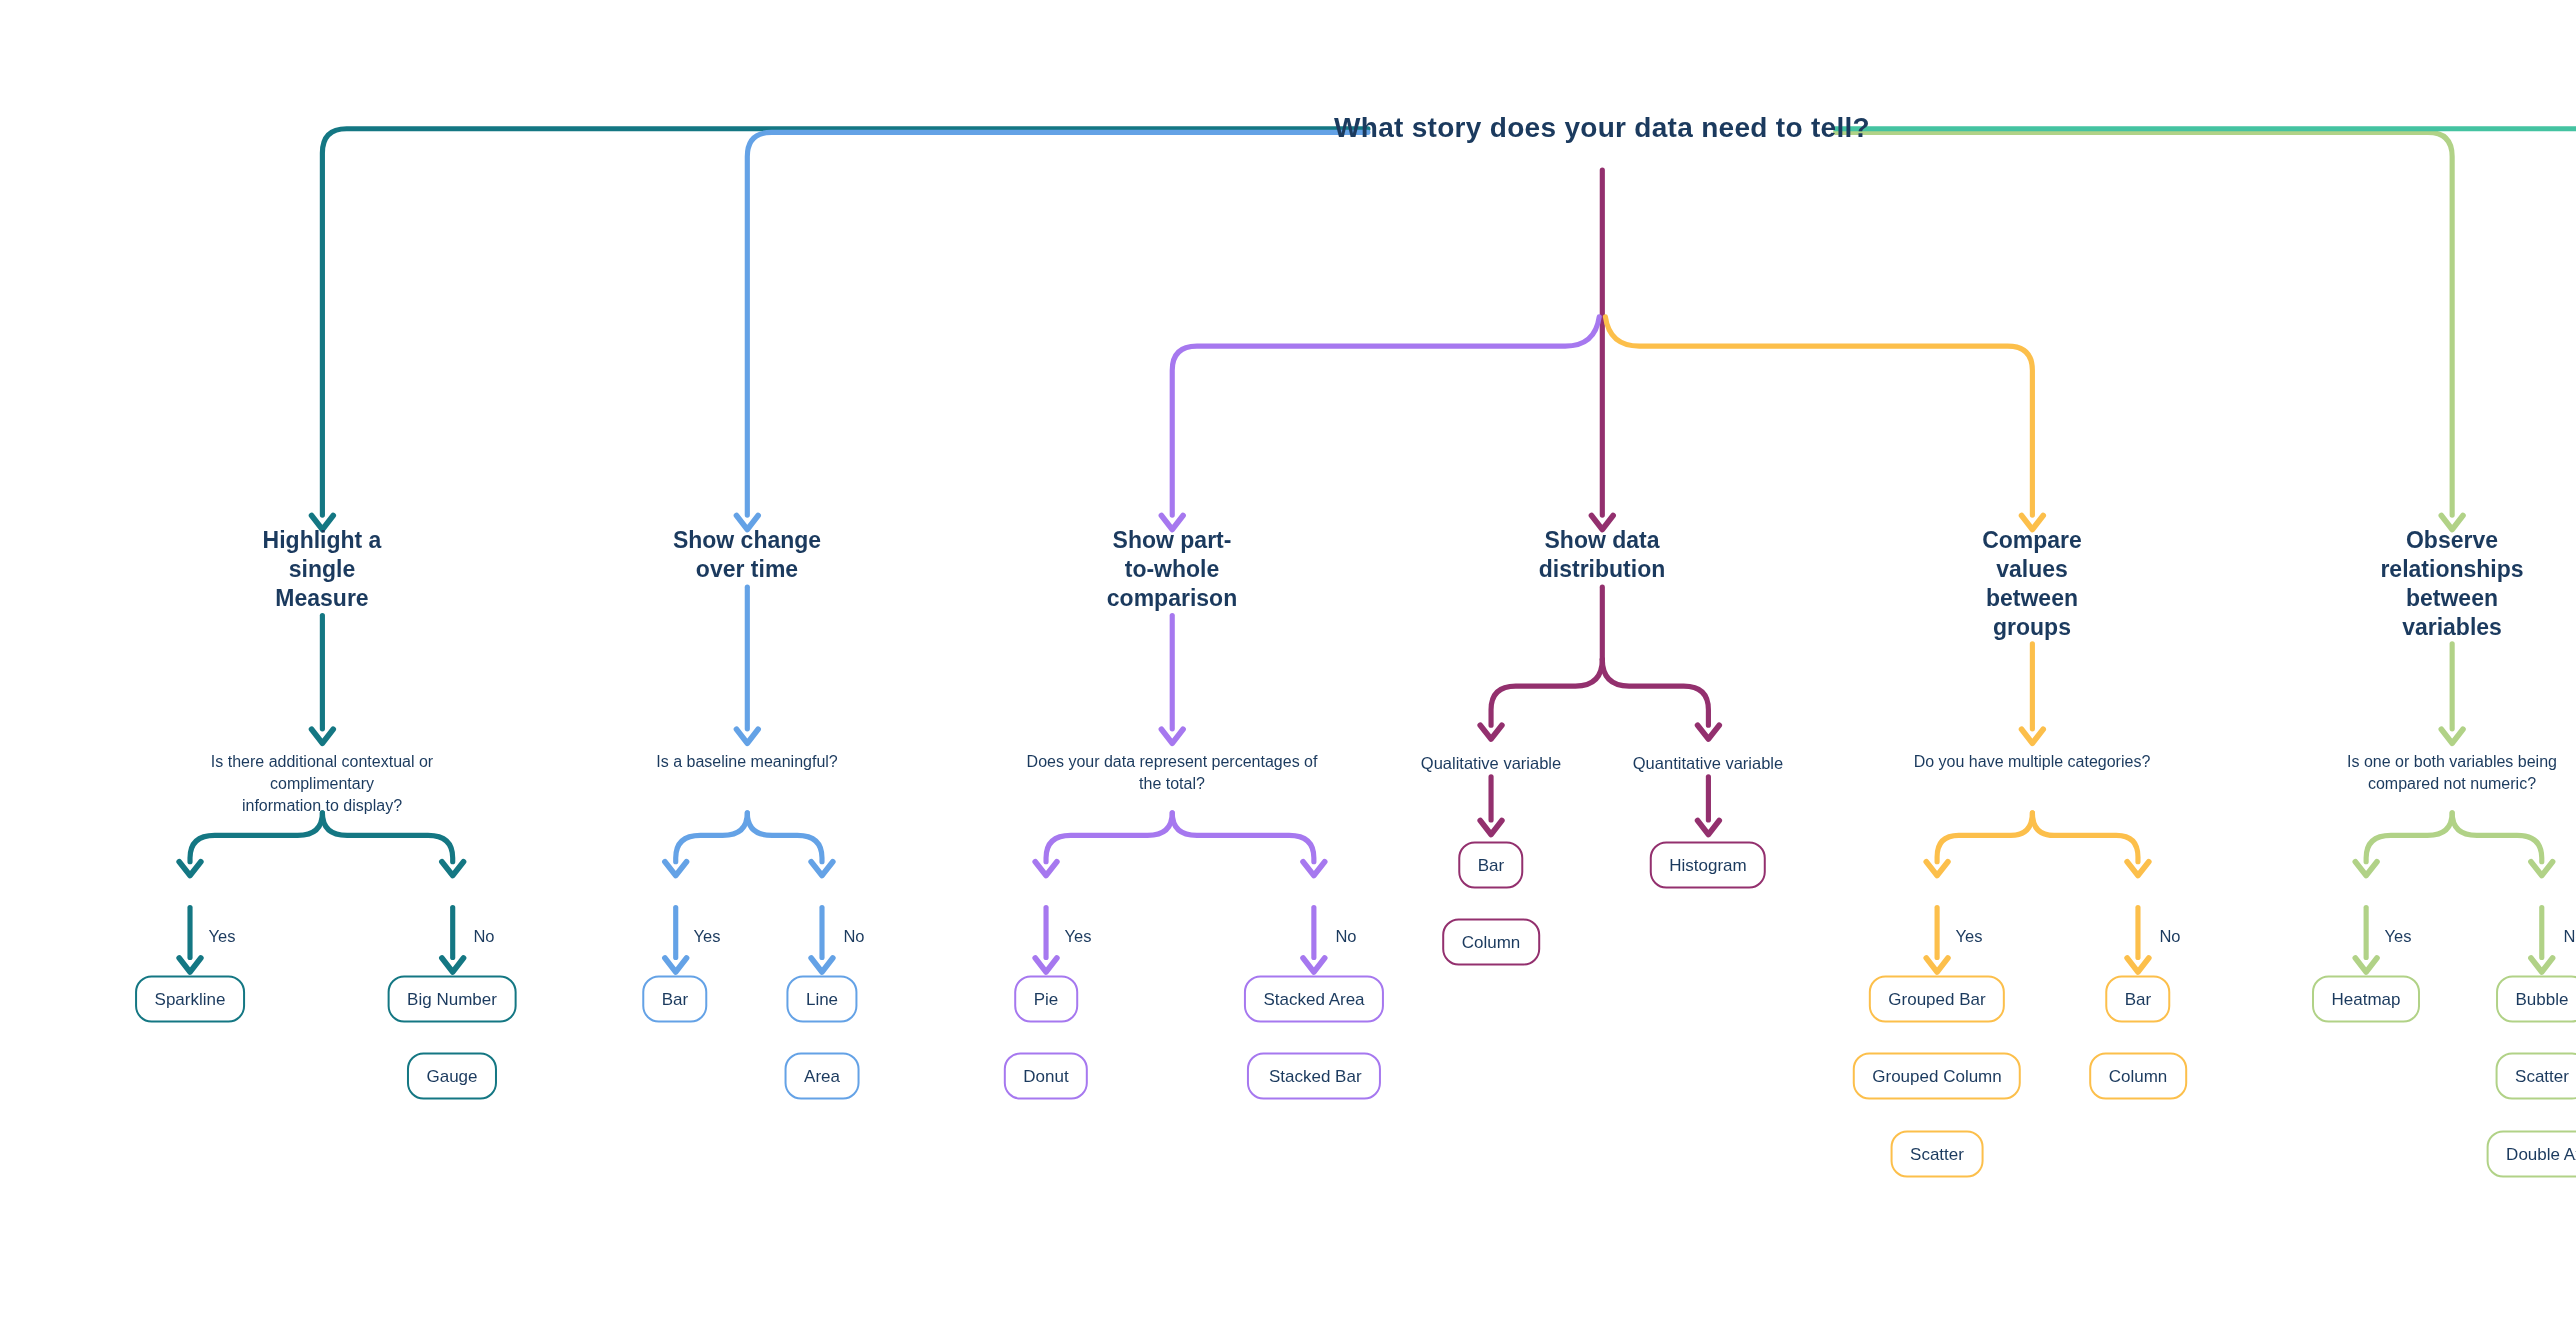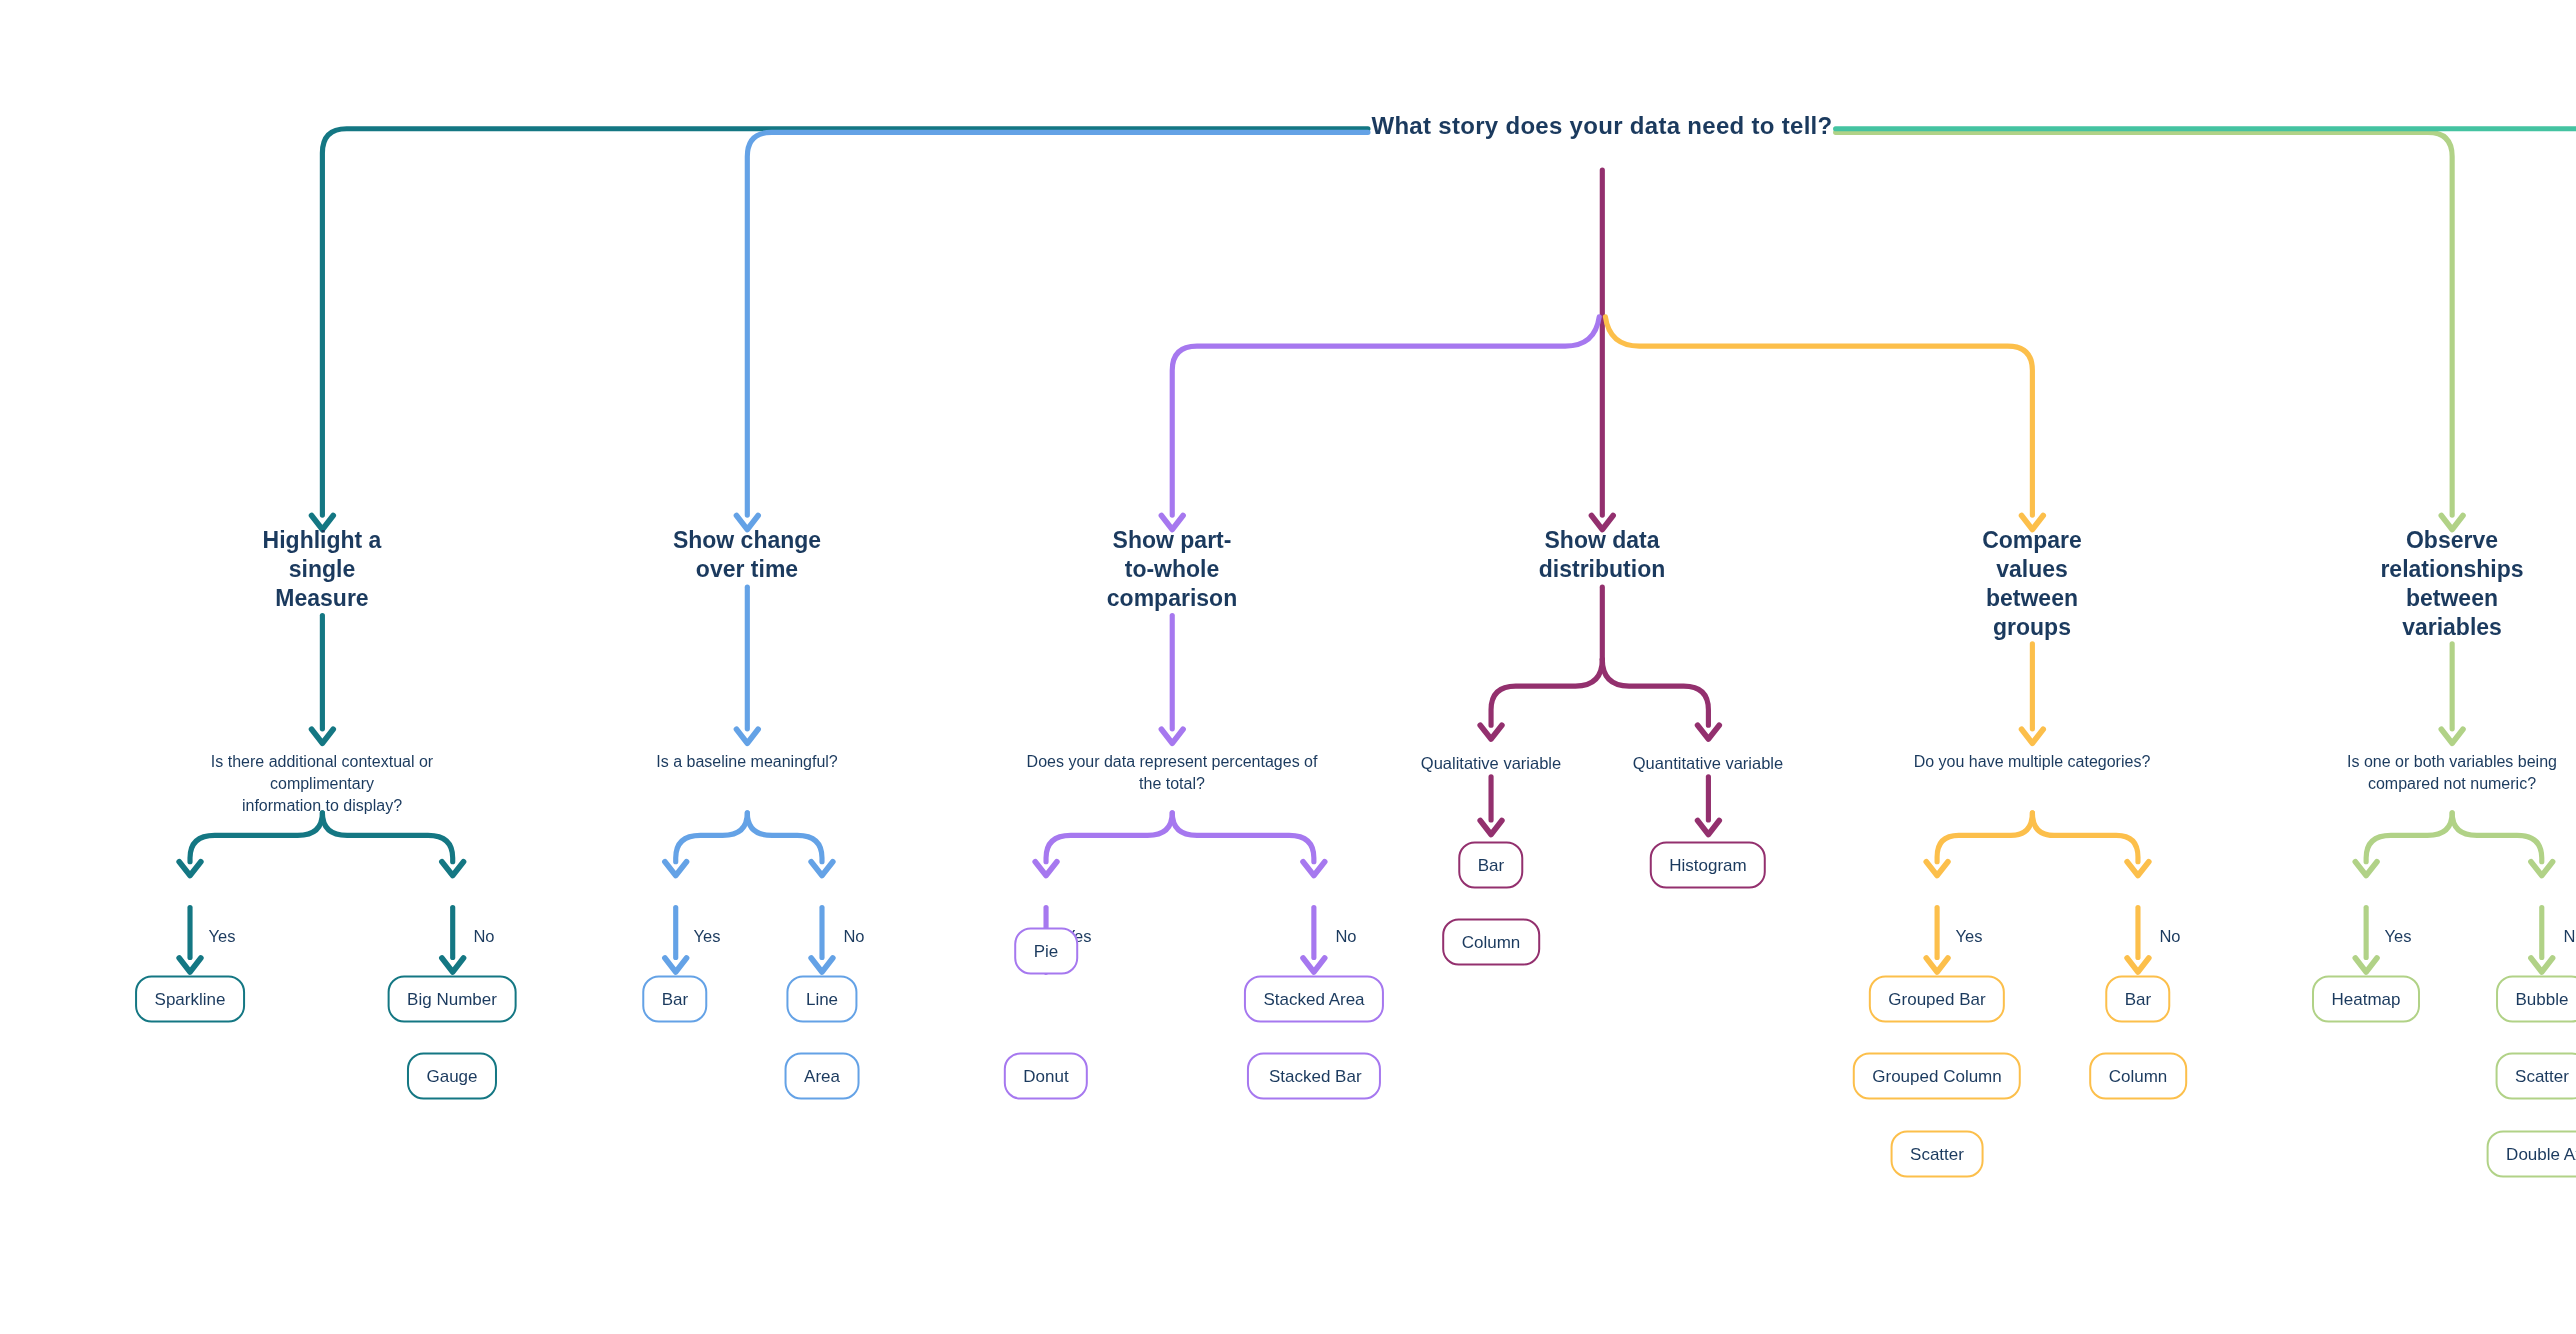--- a/index.html
+++ b/index.html
@@ -3,21 +3,21 @@
 <meta charset="utf-8">
 <style>
   html,body{margin:0;padding:0;background:#fff;}
   .canvas{position:relative;width:3081px;height:1334px;background:#fff;overflow:hidden;
           font-family:"Liberation Sans",sans-serif;color:#1B3A5E;}
   .wires{position:absolute;left:0;top:0;}
   .wires path{fill:none;stroke-linecap:round;stroke-linejoin:round;}
   .wires path.w{stroke-width:10;}
   .wires path.ch{stroke-width:11;}
   .title{position:absolute;top:112px;transform:translateX(-50%);white-space:nowrap;
-         font-size:24px;font-weight:700;letter-spacing:0.3px;}
+         font-size:28px;font-weight:700;letter-spacing:0.3px;}
   .hd{position:absolute;top:526px;transform:translateX(-50%);text-align:center;
       font-size:23px;font-weight:600;line-height:29px;white-space:nowrap;}
   .q{position:absolute;top:751px;transform:translateX(-50%);text-align:center;
      font-size:16px;font-weight:400;line-height:22px;white-space:nowrap;}
   .lbl{position:absolute;transform:translateX(-50%);text-align:left;
        font-size:16.5px;font-weight:400;white-space:nowrap;}
   .yn{top:927px;margin-left:32px;}
   .b4l{top:754px;}
   .box{position:absolute;transform:translate(-50%,-50%);box-sizing:border-box;
        height:47px;line-height:43px;padding:0 17.5px;border:2.1px solid #000;border-radius:16.5px;
@@ -195,21 +195,21 @@
   <div class="lbl b4l" style="left:1708px">Quantitative variable</div>
 
   <div class="box" style="left: 190px; top: 999px; border-color: rgb(20, 119, 131);">Sparkline</div>
   <div class="box" style="left: 452px; top: 999px; border-color: rgb(20, 119, 131);">Big Number</div>
   <div class="box" style="left: 452px; top: 1076px; border-color: rgb(20, 119, 131);">Gauge</div>
 
   <div class="box" style="left: 675px; top: 999px; border-color: rgb(100, 162, 230);">Bar</div>
   <div class="box" style="left: 822px; top: 999px; border-color: rgb(100, 162, 230);">Line</div>
   <div class="box" style="left: 822px; top: 1076px; border-color: rgb(100, 162, 230);">Area</div>
 
-  <div class="box" style="left: 1046px; top: 951px; border-color: rgb(166, 120, 239);">Pie</div>
+  <div class="box" style="left: 1046px; top: 999px; border-color: rgb(166, 120, 239);">Pie</div>
   <div class="box" style="left: 1046px; top: 1076px; border-color: rgb(166, 120, 239);">Donut</div>
   <div class="box" style="left: 1314px; top: 999px; border-color: rgb(166, 120, 239);">Stacked Area</div>
   <div class="box" style="left: 1314px; top: 1076px; border-color: rgb(166, 120, 239); padding-left: 20px;">Stacked Bar</div>
 
   <div class="box" style="left: 1491px; top: 865px; border-color: rgb(147, 48, 110);">Bar</div>
   <div class="box" style="left: 1491px; top: 942px; border-color: rgb(147, 48, 110);">Column</div>
   <div class="box" style="left: 1708px; top: 865px; border-color: rgb(147, 48, 110);">Histogram</div>
 
   <div class="box" style="left: 1937px; top: 999px; border-color: rgb(252, 191, 75);">Grouped Bar</div>
   <div class="box" style="left: 1937px; top: 1076px; border-color: rgb(252, 191, 75);">Grouped Column</div>

